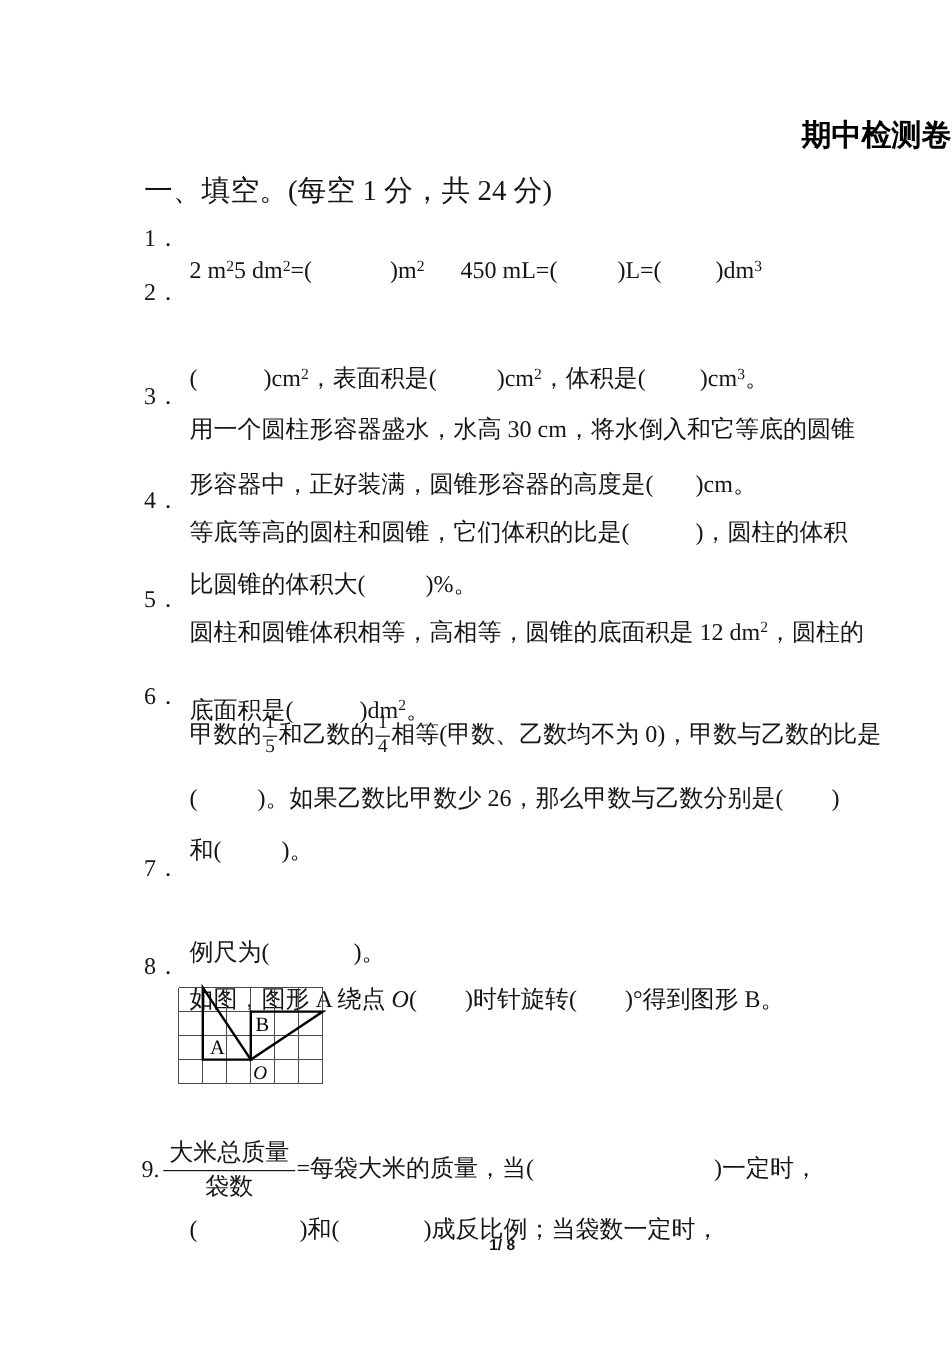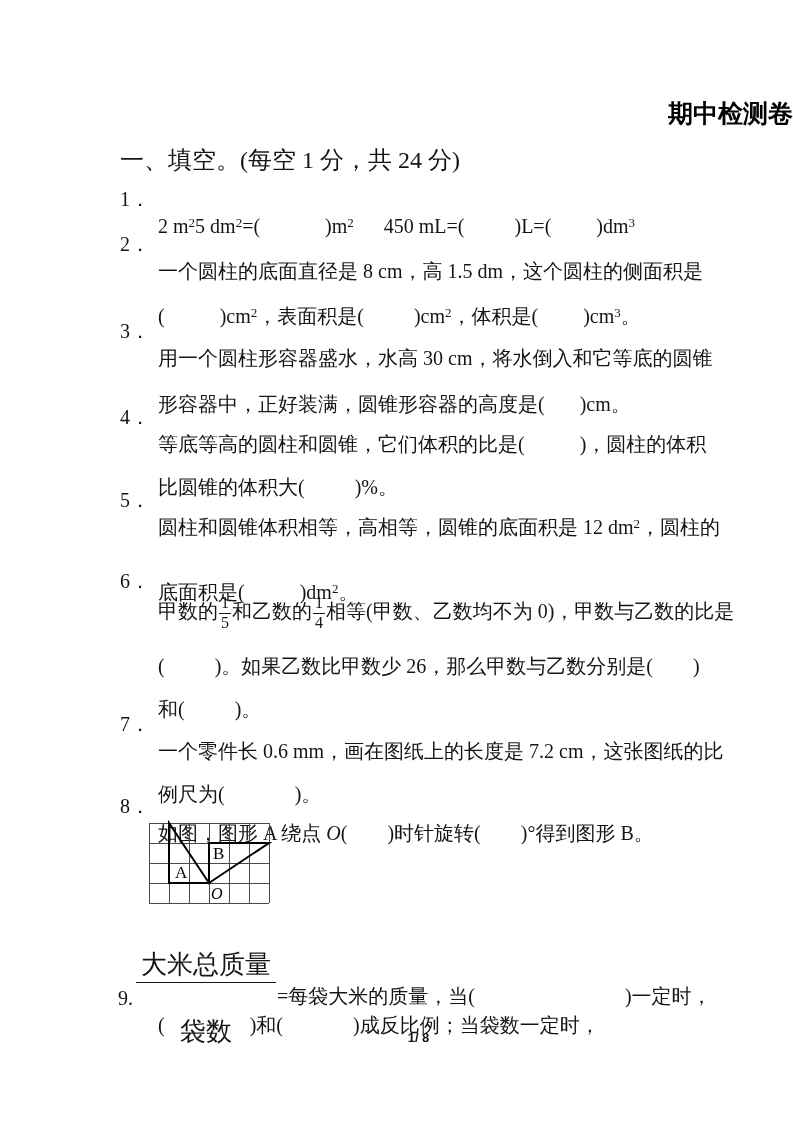--- a/index.html
+++ b/index.html
@@ -26,21 +26,21 @@
   .qnum { position: absolute; left: 0; top: 0; }
   .qnum9 { display: inline-block; vertical-align: middle; margin-right: 2px; }
   sup { font-size: 13px; line-height: 0; vertical-align: 6px; }
   .frac {
     display: inline-flex; flex-direction: column; align-items: center;
     vertical-align: middle; text-align: center;
     font-size: 16px; line-height: 1.05; margin: 0 1px;
   }
   .frac .fnum { border-bottom: 1px solid #151515; padding: 0 2px 1px; }
   .frac .fden { padding-top: 1px; }
-  .frac-big { font-size: 26px; line-height: 1.2; gap: 32px; }
+  .frac-big { font-size: 20px; line-height: 1.2; }
   .frac-big .fnum { padding: 0 5px 2px; }
   
   .l-q1  { top: 186px; }
   .l-q2a { top: 231px; } .l-q2b { top: 276px; }
   .l-q3a { top: 318px; } .l-q3b { top: 364px; }
   .l-q4a { top: 404px; } .l-q4b { top: 447px; }
   .l-q5a { top: 487px; } .l-q5b { top: 552px; }
   .l-q6a { top: 568px; } .l-q6b { top: 626px; } .l-q6c { top: 669px; }
   .l-q7a { top: 711px; } .l-q7b { top: 754px; }
   .l-q8a { top: 793px; }
@@ -64,21 +64,21 @@
 
 <h1 class="title">期中检测卷</h1>
 
 <div class="section">一、填空。(每空 1 分，共 24 分)</div>
 
 <div class="qline l-q1">
   <span class="qnum">1．</span><span>2 m<sup>2</sup>5 dm<sup>2</sup>=(             )m<sup>2</sup>      450 mL=(          )L=(         )dm<sup>3</sup></span>
 </div>
 
 <div class="qline l-q2a">
-  <span class="qnum">2．</span><span>一个圆柱的底面直径是 8 cm，高 1.5 dm，这个圆柱的侧面积是</span>
+  <span class="qnum">2．</span>
 </div>
 <div class="qline l-q2b">
   <span>(           )cm<sup>2</sup>，表面积是(          )cm<sup>2</sup>，体积是(         )cm<sup>3</sup>。</span>
 </div>
 
 <div class="qline l-q3a">
   <span class="qnum">3．</span><span>用一个圆柱形容器盛水，水高 30 cm，将水倒入和它等底的圆锥</span>
 </div>
 <div class="qline l-q3b">
   <span>形容器中，正好装满，圆锥形容器的高度是(       )cm。</span>
@@ -102,21 +102,21 @@
   <span class="qnum">6．</span><span>甲数的<span class="frac"><span class="fnum">1</span><span class="fden">5</span></span>和乙数的<span class="frac"><span class="fnum">1</span><span class="fden">4</span></span>相等(甲数、乙数均不为 0)，甲数与乙数的比是</span>
 </div>
 <div class="qline l-q6b">
   <span>(          )。如果乙数比甲数少 26，那么甲数与乙数分别是(        )</span>
 </div>
 <div class="qline l-q6c">
   <span>和(          )。</span>
 </div>
 
 <div class="qline l-q7a">
-  <span class="qnum">7．</span><span>一个零件长 0.6 mm，画在图纸上的长度是 7.2 cm，这张图纸的比</span>
+  <span class="qnum">7．</span>
 </div>
 <div class="qline l-q7b">
   <span>例尺为(              )。</span>
 </div>
 
 <div class="qline l-q8a">
   <span class="qnum">8．</span><span>如图，图形 A 绕点 <i>O</i>(        )时针旋转(        )°得到图形 B。</span>
 </div>
 
 <div class="grid-figure">

